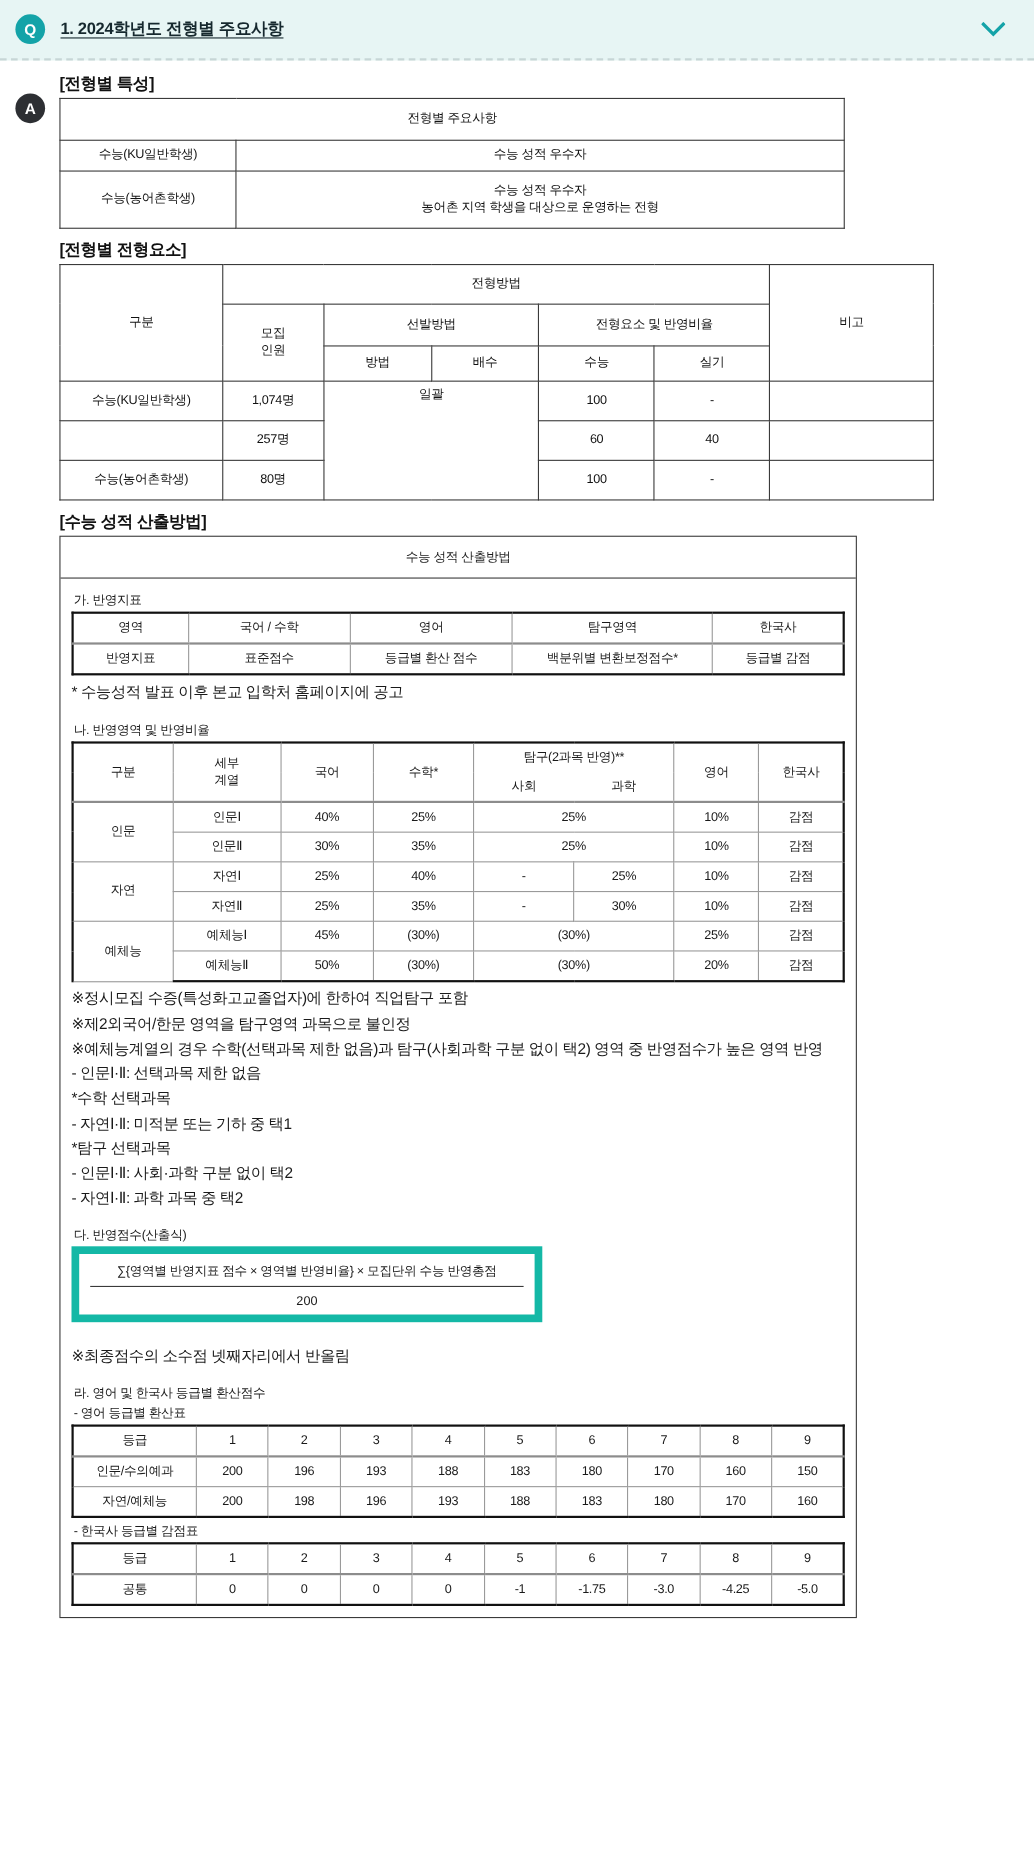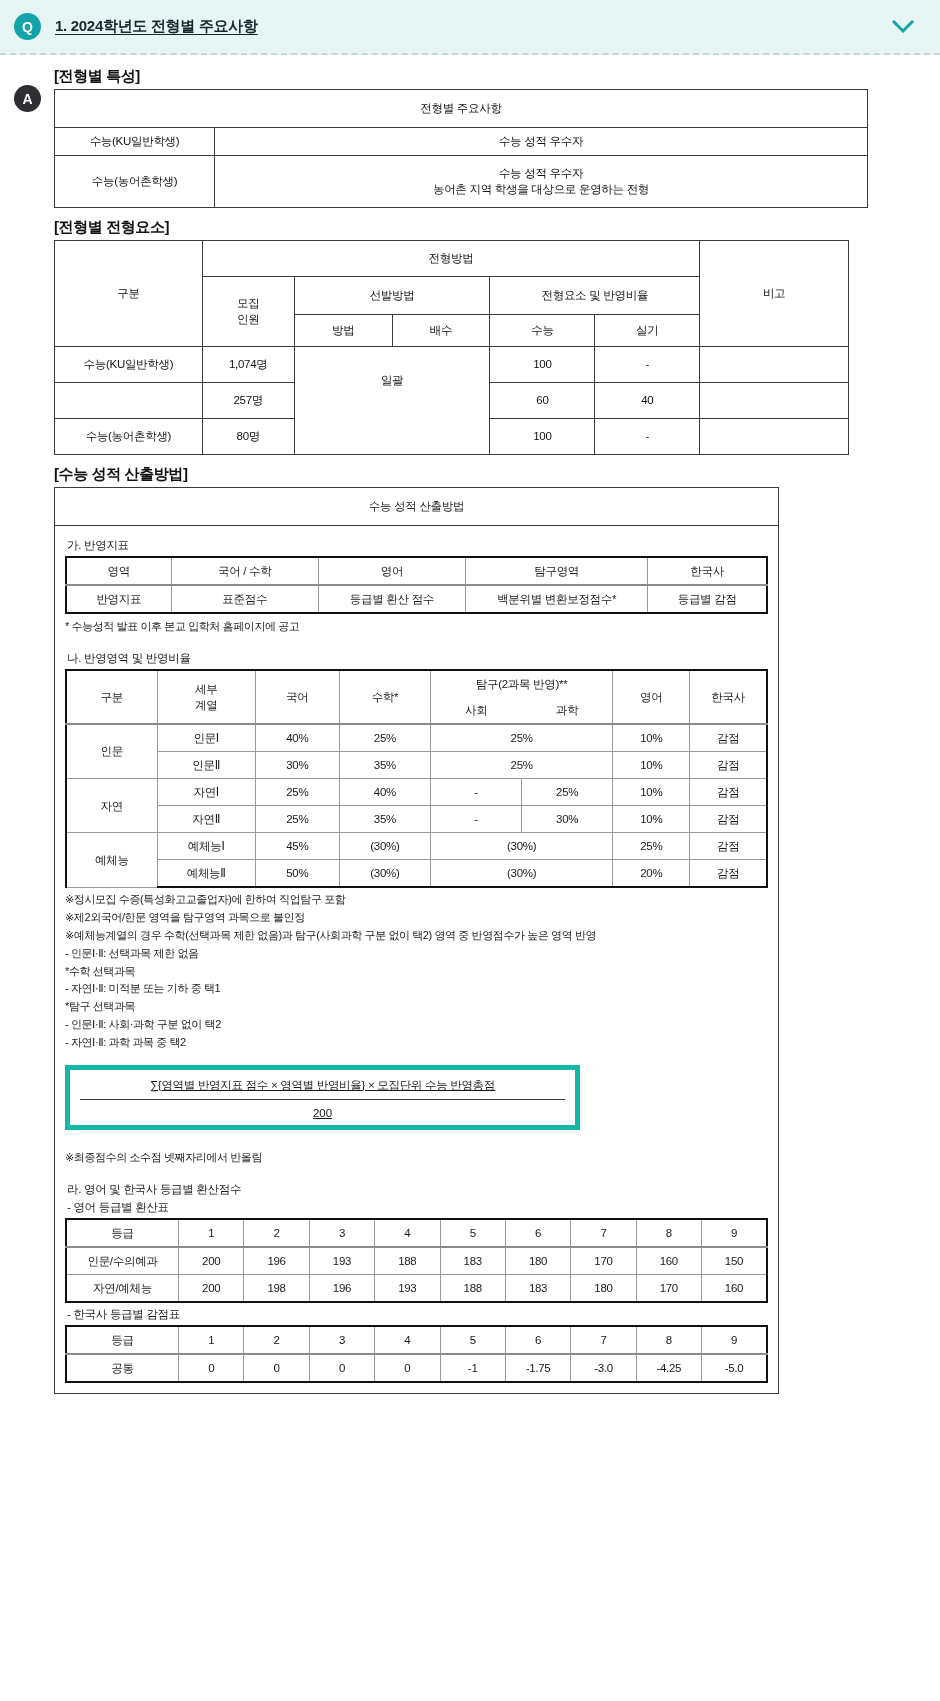--- a/index.html
+++ b/index.html
@@ -97,21 +97,21 @@
     border: 1px solid #3a3a3a;
     padding: 5px 6px;
     font-weight: normal;
     vertical-align: middle;
     text-align: center;
     line-height: 1.45;
   }
   td.left { text-align: left; padding-left: 9px; }
 
   
-  .t1 { width: 814px; }
+  .t1 { width: 714px; }
   .t1 td { height: 26px; }
   .t1 .hd { height: 38px; }
   .t1 .rowh { width: 160px; }
   .t1 .body2 { height: 52px; }
 
   
   .t2 { width: 795px; }
   .t2 td { height: 22px; }
 
   
@@ -127,21 +127,21 @@
     border-bottom: 1px solid #3a3a3a;
     letter-spacing: -0.3px;
   }
   .t3inner { padding: 8px 10px 10px 10px; }
   .sub-label {
     font-size: 11.5px;
     letter-spacing: -0.3px;
     margin: 4px 0 3px 2px;
   }
   .note {
-    font-size: 11px;
+    font-size: 14px;
     letter-spacing: -0.4px;
     line-height: 1.62;
     margin: 0;
   }
   .note-block { margin: 3px 0 0 0; }
   .gap { height: 11px; }
 
   
   table.frame {
     border-collapse: collapse;
@@ -158,25 +158,24 @@
   }
   table.frame tr:first-child td { border-top: 2px solid #111; }
   table.frame tr:last-child  td { border-bottom: 2px solid #111; }
   table.frame td.lborder { border-left: 2px solid #111; }
   table.frame td.rborder { border-right: 2px solid #111; }
   table.frame .hdrow td { border-bottom: 2px solid #8c8c8c; border-top: 2px solid #111; }
   table.frame .dotted-top td { border-top: 1px dotted #8c8c8c; }
 
   
   .formula-box {
-    border: 5px solid #14b8a6;
-    width: 515px;
+    border: 7px solid #14b8a6;
+    width: 428px;
     padding: 8px 10px 6px 10px;
     margin-top: 2px;
-    text-decoration: underline;
   }
   .formula-num {
     text-align: center;
     font-size: 11.5px;
     letter-spacing: -0.3px;
     padding-bottom: 6px;
     border-bottom: 1px solid #3a3a3a;
   }
   .formula-den {
     text-align: center;
@@ -250,21 +249,21 @@
         <tr>
           <td style="height:32px">방법</td>
           <td>배수</td>
           <td>수능</td>
           <td>실기</td>
         </tr>
 
         <tr>
           <td style="height:36px">수능(KU일반학생)</td>
           <td>1,074명</td>
-          <td colspan="2" rowspan="3" style="vertical-align:top;padding-top:25px">일괄</td>
+          <td colspan="2" rowspan="3" style="vertical-align:top;padding-top:4px">일괄</td>
           <td>100</td>
           <td>-</td>
           <td></td>
         </tr>
         <tr>
           <td style="height:36px"></td>
           <td>257명</td>
           <td>60</td>
           <td>40</td>
           <td></td>
@@ -411,20 +410,21 @@
           <p class="note">- 인문Ⅰ·Ⅱ: 선택과목 제한 없음</p>
           <p class="note">*수학 선택과목</p>
           <p class="note">- 자연Ⅰ·Ⅱ: 미적분 또는 기하 중 택1</p>
           <p class="note">*탐구 선택과목</p>
           <p class="note">- 인문Ⅰ·Ⅱ: 사회·과학 구분 없이 택2</p>
           <p class="note">- 자연Ⅰ·Ⅱ: 과학 과목 중 택2</p>
         </div>
 
         <div class="gap"></div>
 
+        <div class="sub-label">다. 반영점수(산출식)</div>
         <div class="formula-box">
           <div class="formula-num">∑{영역별 반영지표 점수 × 영역별 반영비율} × 모집단위 수능 반영총점</div>
           <div class="formula-den">200</div>
         </div>
         <p class="note" style="margin-top:19px">※최종점수의 소수점 넷째자리에서 반올림</p>
 
         <div class="gap"></div>
 
         <div class="sub-label">라. 영어 및 한국사 등급별 환산점수</div>
         <div class="sub-label" style="margin-top:0">- 영어 등급별 환산표</div>

